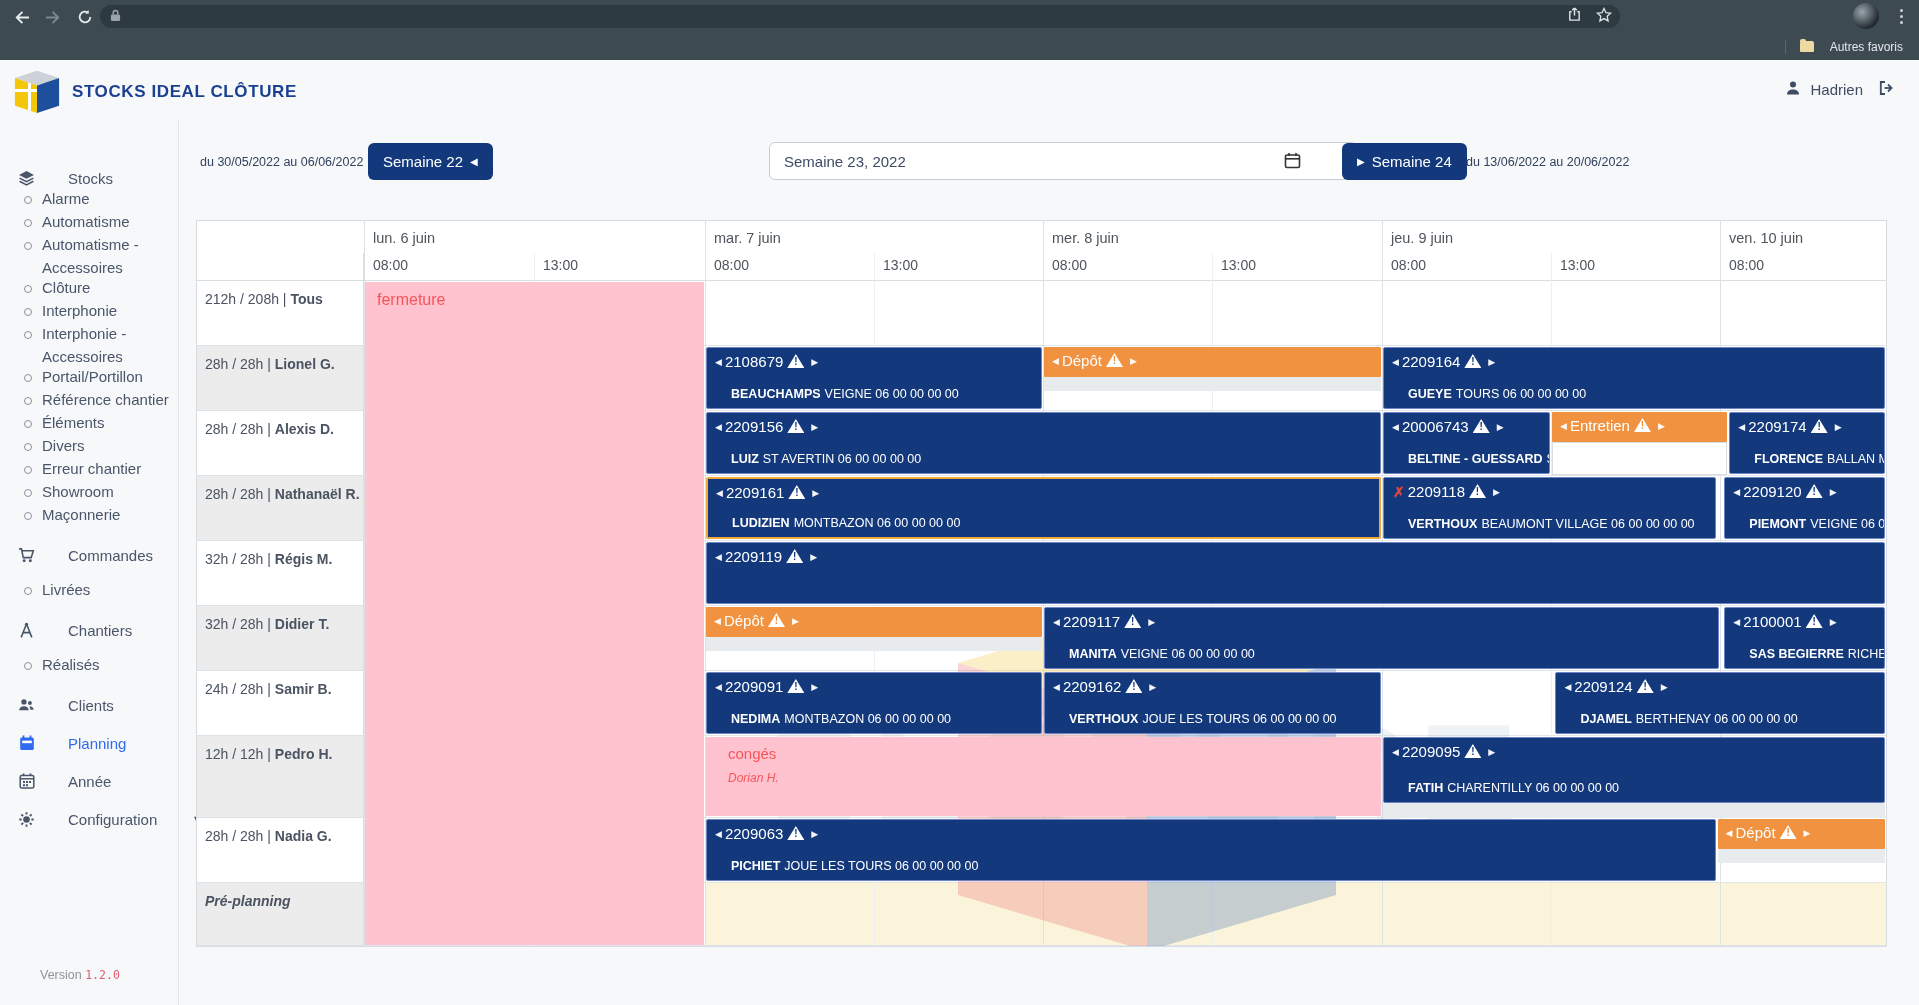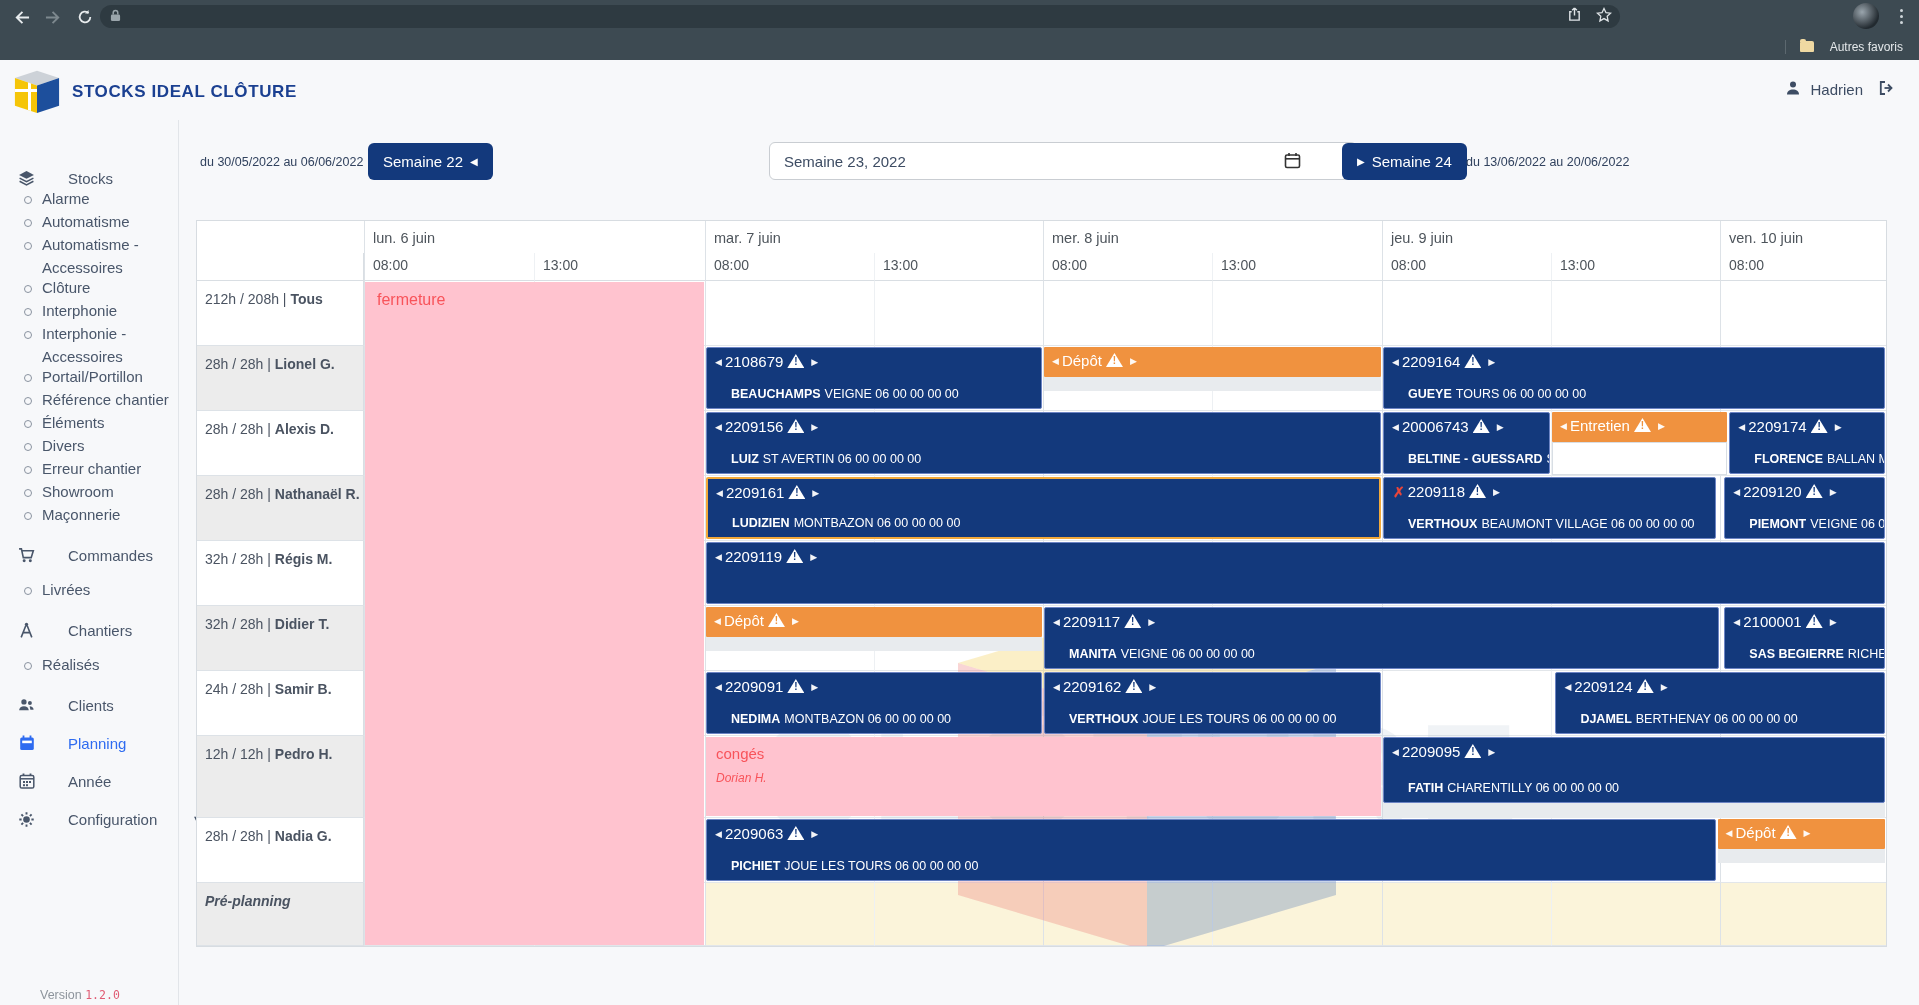--- a/index.html
+++ b/index.html
@@ -37,21 +37,21 @@
   .sidebar-inner{padding-top:38px;}
   .sb-item{display:flex;align-items:flex-start;gap:10px;padding:0 6px 0 18px;color:#49566a;font-size:15px;cursor:pointer;}
   .sb-section{min-height:24px;margin-top:8px;align-items:center;gap:33px;}
   .sb-sub{min-height:23px;padding-left:24px;align-items:flex-start;}
   .sb-sub .bullet{width:6px;height:6px;border:1.5px solid #8a93a0;border-radius:50%;flex:none;margin-top:6px;}
   .sb-sub .lbl{line-height:23px;margin-top:-3px;}
   .sb-item .ic{width:17px;height:17px;flex:none;display:flex;align-items:center;justify-content:center;}
   .sb-gap{margin-top:14px;}
   .sb-active{color:#2e6bf0;}
   .caret{margin-left:2px;font-size:9px;color:#49566a;}
-  .version{position:absolute;left:40px;bottom:3px;font-size:12.5px;color:#8d949c;}
+  .version{position:absolute;left:40px;bottom:23px;font-size:12.5px;color:#8d949c;}
   .version code{font-family:"DejaVu Sans Mono",monospace;color:#e05c74;font-size:11.5px;}
 
   
   .weeknav{position:absolute;left:178px;top:120px;right:0;height:90px;}
   .range-txt{position:absolute;top:35px;font-size:12.5px;color:#31425e;}
   .wk-btn{position:absolute;top:23px;height:37px;background:var(--navy,#13397c);color:#fff;border:none;border-radius:6px;font-size:15px;font-family:inherit;display:flex;align-items:center;gap:7px;padding:0 15px;cursor:pointer;}
   .wk-btn .tri{font-size:10px;}
   .wk-input{position:absolute;left:591px;top:22px;width:532px;height:36px;background:#fff;border:1px solid #c9cdd2;border-radius:6px;font-size:15px;font-family:inherit;color:#3d4c63;padding:0 40px 0 14px;}
   .cal-ico{position:absolute;left:1106px;top:32px;pointer-events:none;}
 
@@ -75,21 +75,21 @@
   .ev .l2 b{margin-right:4px;}
   .arr{font-size:9px;margin:0 3px;opacity:.95;}
   .xmark{color:#e8453a;font-weight:bold;font-size:14px;margin:0 3px 0 4px;}
   .warn{width:17px;height:14px;background:#fff;clip-path:polygon(50% 0,100% 100%,0 100%);display:inline-flex;align-items:flex-end;justify-content:center;margin:0 4px 1px 4px;flex:none;}
   .warn i{font-style:normal;font-weight:bold;font-size:10px;line-height:12px;color:var(--navy,#13397c);}
   .ev.half{background:var(--orange,#f0923f);color:#fff;border-radius:1px;cursor:pointer;}
   .ev.half .warn i{color:var(--orange,#f0923f);}
   .strip{position:absolute;box-sizing:border-box;z-index:2;background:#e8ebee;}
   .strip.white{background:#fff;border:1px solid #d8dee4;}
   .ev.closure{background:var(--pink,#ffc3cf);padding:9px 12px;font-size:16px;color:#f8535a;cursor:pointer;}
-  .ev.leave{background:var(--pink,#ffc3cf);color:#f8535a;padding:8px 10px;cursor:pointer;}
+  .ev.leave{background:var(--pink,#ffc3cf);color:#f8535a;padding:8px 22px;cursor:pointer;}
   .ev.leave .lv1{font-size:15px;}
   .ev.leave .lv2{font-size:12px;font-style:italic;margin-top:9px;}
 
   
   .wm{position:absolute;z-index:1;pointer-events:none;}
   .wm-word{left:560px;top:470px;font-size:150px;font-weight:bold;letter-spacing:6px;color:rgba(182,194,209,.20);}
   .wm-script{left:930px;top:448px;font-family:"Liberation Serif",serif;font-style:italic;font-size:56px;color:rgba(150,172,203,.42);}
   .wm-cube{left:740px;top:330px;width:420px;height:400px;}
   .wm-cube .f{position:absolute;inset:0;}
   .wm-cube .a{clip-path:polygon(5% 28%,50% 42%,50% 100%,5% 86%);background:rgba(233,104,104,.28);}

